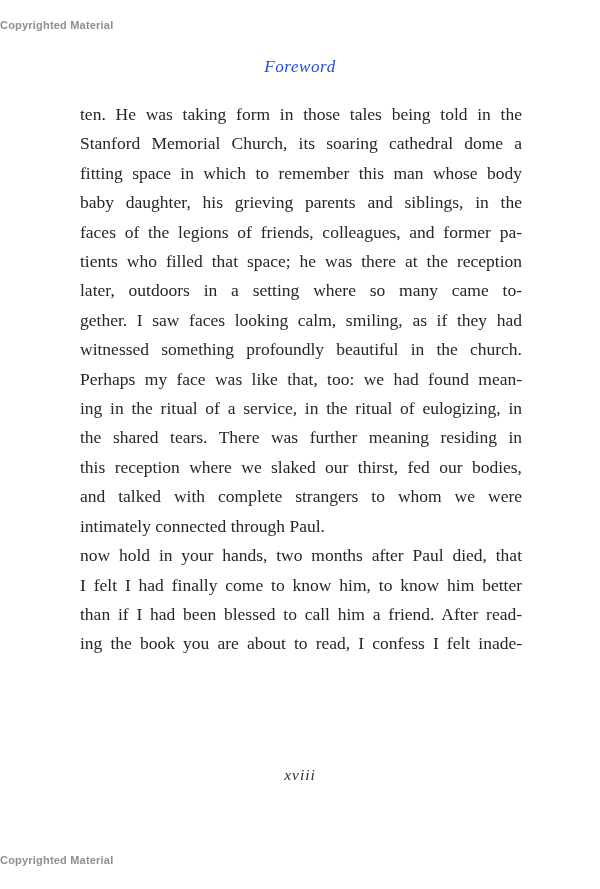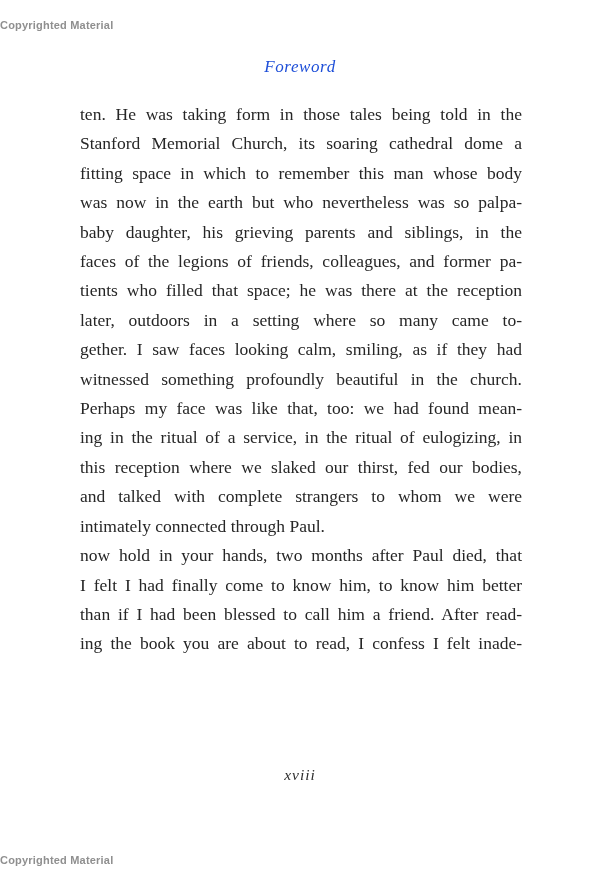--- a/index.html
+++ b/index.html
@@ -71,29 +71,29 @@
 
 <div class="page">
   <div class="watermark wm-top">Copyrighted Material</div>
 
   <div class="heading">Foreword</div>
 
   <div class="body-text">
       <div class="line j">ten. He was taking form in those tales being told in the</div>
       <div class="line j">Stanford Memorial Church, its soaring cathedral dome a</div>
       <div class="line j">fitting space in which to remember this man whose body</div>
-      <div class="line j">was now in the earth but who nevertheless was so palpa-</div>
       <div class="line j">baby daughter, his grieving parents and siblings, in the</div>
       <div class="line j">faces of the legions of friends, colleagues, and former pa-</div>
       <div class="line j">tients who filled that space; he was there at the reception</div>
       <div class="line j">later, outdoors in a setting where so many came to-</div>
       <div class="line j">gether. I saw faces looking calm, smiling, as if they had</div>
       <div class="line j">witnessed something profoundly beautiful in the church.</div>
       <div class="line j">Perhaps my face was like that, too: we had found mean-</div>
       <div class="line j">ing in the ritual of a service, in the ritual of eulogizing, in</div>
+      <div class="line j">the shared tears. There was further meaning residing in</div>
       <div class="line j">this reception where we slaked our thirst, fed our bodies,</div>
       <div class="line j">and talked with complete strangers to whom we were</div>
       <div class="line">intimately connected through Paul.</div>
       <div class="line j">now hold in your hands, two months after Paul died, that</div>
       <div class="line j">I felt I had finally come to know him, to know him better</div>
       <div class="line j">than if I had been blessed to call him a friend. After read-</div>
       <div class="line j">ing the book you are about to read, I confess I felt inade-</div>
     </div>
 
   <div class="page-number">xviii</div>

